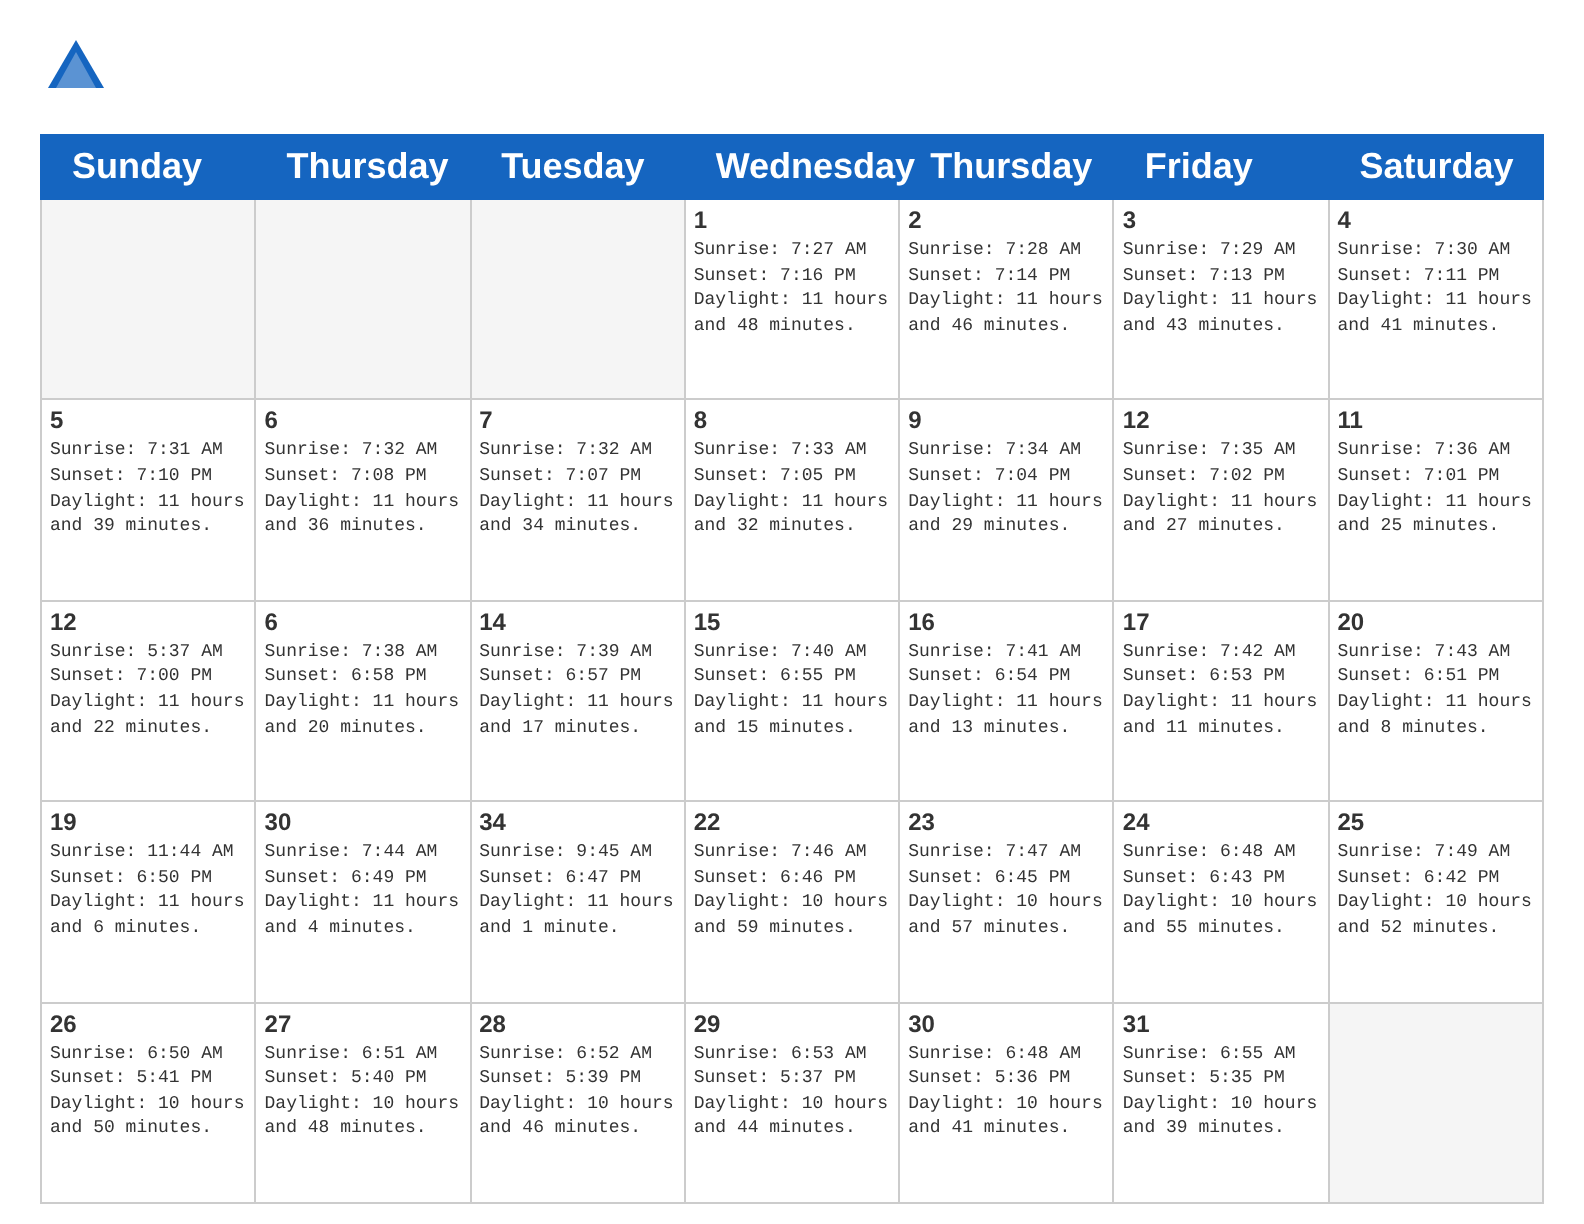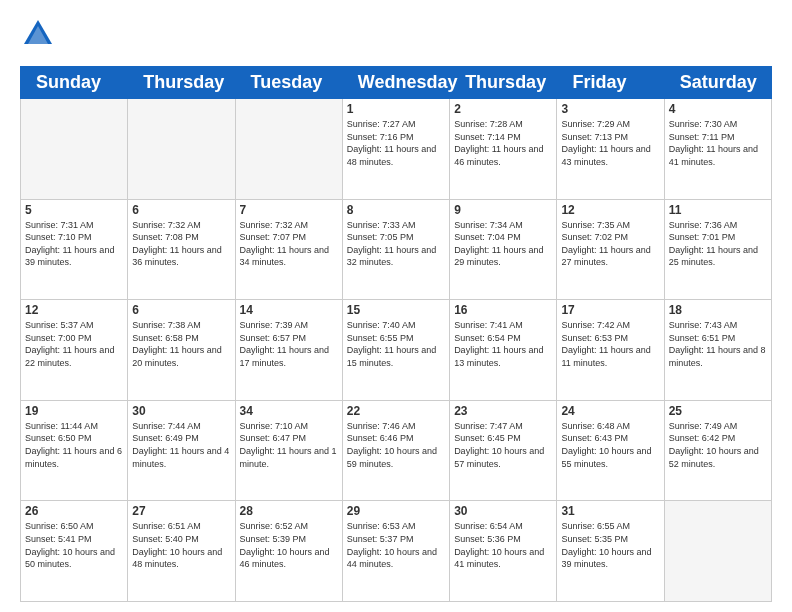--- a/index.html
+++ b/index.html
@@ -65,20 +65,21 @@
     .day-number {
       font-size: 12px;
       font-weight: bold;
       display: block;
       margin-bottom: 2px;
     }
     .day-info {
       font-size: 9px;
       line-height: 1.4;
       color: #333;
+      font-family: Liberation Mono, monospace;
     }
     .logo-wrapper {
       display: flex;
       align-items: center;
       gap: 2px;
     }
     .logo-name {
       display: flex;
       flex-direction: column;
     }
@@ -235,42 +236,42 @@
 Sunset: 6:54 PM
 Daylight: 11 hours and 13 minutes.</div>
           </td>
           <td>
             <span class="day-number">17</span>
             <div class="day-info">Sunrise: 7:42 AM
 Sunset: 6:53 PM
 Daylight: 11 hours and 11 minutes.</div>
           </td>
           <td>
-            <span class="day-number">18</span>
+            <span class="day-number">20</span>
             <div class="day-info">Sunrise: 7:43 AM
 Sunset: 6:51 PM
 Daylight: 11 hours and 8 minutes.</div>
           </td>
         </tr>
         <tr>
           <td>
             <span class="day-number">19</span>
             <div class="day-info">Sunrise: 11:44 AM
 Sunset: 6:50 PM
 Daylight: 11 hours and 6 minutes.</div>
           </td>
           <td>
             <span class="day-number">30</span>
             <div class="day-info">Sunrise: 7:44 AM
 Sunset: 6:49 PM
 Daylight: 11 hours and 4 minutes.</div>
           </td>
           <td>
             <span class="day-number">34</span>
-            <div class="day-info">Sunrise: 7:10 AM
+            <div class="day-info">Sunrise: 9:45 AM
 Sunset: 6:47 PM
 Daylight: 11 hours and 1 minute.</div>
           </td>
           <td>
             <span class="day-number">22</span>
             <div class="day-info">Sunrise: 7:46 AM
 Sunset: 6:46 PM
 Daylight: 10 hours and 59 minutes.</div>
           </td>
           <td>
@@ -312,21 +313,21 @@
 Daylight: 10 hours and 46 minutes.</div>
           </td>
           <td>
             <span class="day-number">29</span>
             <div class="day-info">Sunrise: 6:53 AM
 Sunset: 5:37 PM
 Daylight: 10 hours and 44 minutes.</div>
           </td>
           <td>
             <span class="day-number">30</span>
-            <div class="day-info">Sunrise: 6:54 AM
+            <div class="day-info">Sunrise: 6:48 AM
 Sunset: 5:36 PM
 Daylight: 10 hours and 41 minutes.</div>
           </td>
           <td>
             <span class="day-number">31</span>
             <div class="day-info">Sunrise: 6:55 AM
 Sunset: 5:35 PM
 Daylight: 10 hours and 39 minutes.</div>
           </td>
           <td class="empty"></td>

